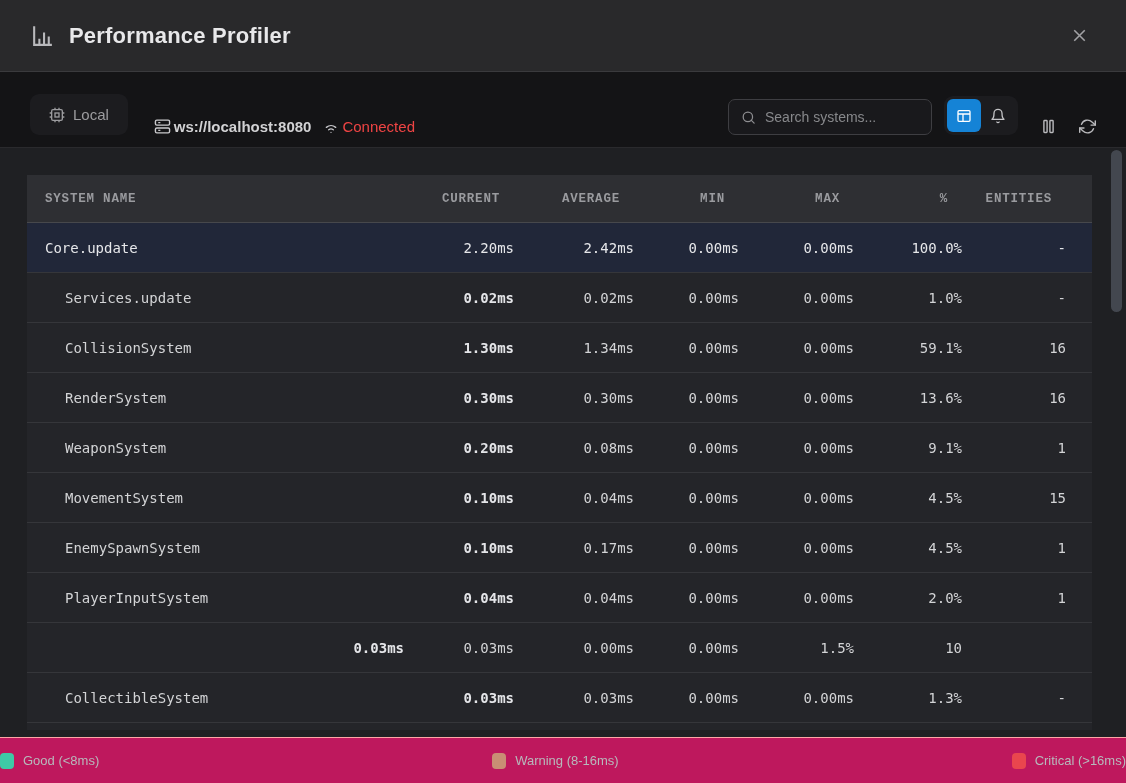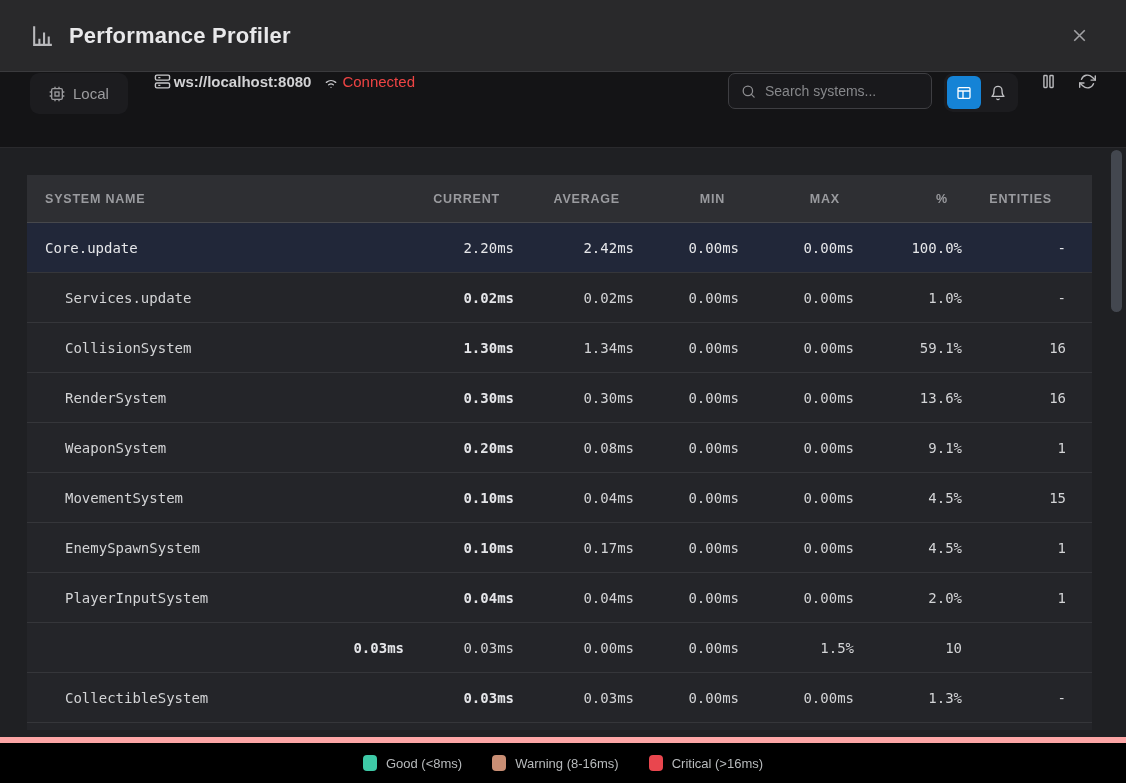--- a/index.html
+++ b/index.html
@@ -17,21 +17,21 @@
   .hdr h1 { font-size:22px; font-weight:700; color:#e8e8ea; letter-spacing:.2px; }
   .icon { display:inline-flex; align-items:center; justify-content:center; }
   .hdr .close-btn {
     margin-left:auto; background:none; border:none; cursor:pointer; padding:6px;
     display:flex; align-items:center;
   }
 
   
   .toolbar {
     height:76px; flex:0 0 76px; background:#141416; border-bottom:1px solid #2a2a2d;
-    display:flex; align-items:flex-start; padding:1px 30px;
+    display:flex; align-items:flex-end; padding:12px 30px;
   }
   .seg {
     display:flex; align-items:center; background:#1c1c1f; border-radius:9px; padding:3px;
   }
   .seg-btn {
     display:flex; align-items:center; gap:8px; border:none; cursor:pointer;
     background:transparent; color:#9c9c9f; font-size:15px; font-weight:400;
     padding:9px 16px; border-radius:7px; font-family:"Liberation Sans",sans-serif;
   }
   .seg-btn.active { background:#1583d6; color:#ffffff; font-weight:700; }
@@ -62,20 +62,21 @@
     display:flex; align-items:center; justify-content:center;
   }
 
   
   .main { flex:1 1 auto; position:relative; background:#1f2023; padding:27px 34px 0 27px; overflow:hidden; }
   .table { width:100%; }
   .thead {
     display:grid; grid-template-columns:1fr 110px 120px 105px 115px 108px 104px;
     background:#2e2f33; height:48px; align-items:center; padding-right:26px;
     border-bottom:1px solid #47484c;
+    font-family:Liberation Mono, monospace;
   }
   .th {
     font-size:12.5px; font-weight:700; letter-spacing:.8px; color:#9a9b9f; text-align:right;
     padding-right:14px; white-space:nowrap;
   }
   .th.c-name { text-align:left; padding-left:18px; padding-right:0; }
 
   .tr {
     display:grid; grid-template-columns:1fr 110px 120px 105px 115px 108px 104px;
     height:50px; align-items:center; padding-right:26px;
@@ -92,22 +93,22 @@
   .tr.selected .td { font-weight:400; color:#e6e7ea; }
   .row-sliver { height:7px; background:#242529; }
 
   .scroll-thumb {
     position:absolute; right:4px; top:2px; width:11px; height:162px;
     background:#43474f; border-radius:6px;
   }
 
   
   .ftr {
-    height:46px; flex:0 0 46px; background:#000000; border-top:6px solid #fca5a5;
-    display:flex; align-items:center; justify-content:center; gap:30px;
+    height:46px; flex:0 0 46px; background:#be185d; border-top:1px solid #fca5a5;
+    display:flex; align-items:center; justify-content:space-between; gap:30px;
   }
   .legend-item { display:flex; align-items:center; gap:9px; }
   .swatch { width:14px; height:16px; border-radius:4px; }
   .legend-label { font-size:13px; color:#b7babc; }
 
   svg { display:block; }
 </style>
 </head>
 <body>
 

